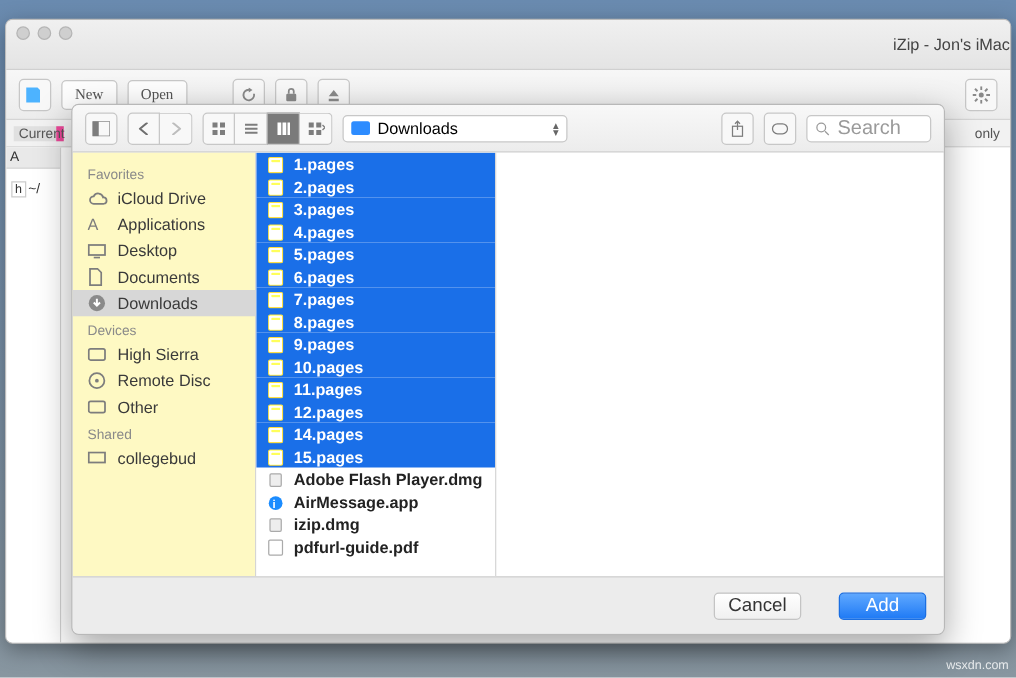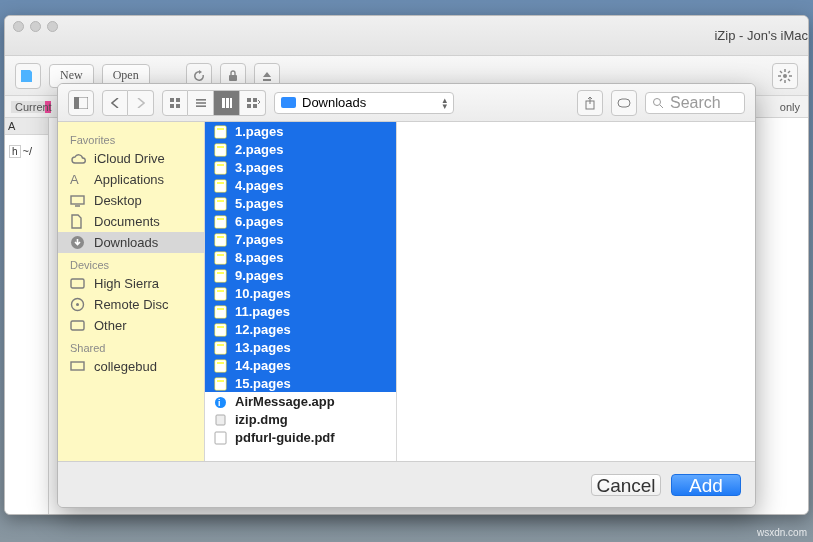--- a/index.html
+++ b/index.html
@@ -40,21 +40,21 @@
   .sb-item { display:flex; align-items:center; gap:8px; padding:3px 12px; font-size:13px; color:#3a3a3a; }
   .sb-item.active { background:#d7d7d7; }
   .sb-icon { width:16px; text-align:center; color:#7d7d7d; font-size:14px; }
   .file-col { width:192px; border-right:1px solid #d8d8d8; background:#fff; overflow:auto; position:relative;}
   .frow { display:flex; align-items:flex-end; gap:8px; padding:1px 8px; font-size:13px; color:#222; height:18px;font-weight:bold; }
   .frow.sel { background:#1a6fe8; color:#fff; }
   .ficon { width:14px; height:14px; display:inline-flex; align-items:center; justify-content:center; font-size:10px;}
   .frow.sel .ficon { filter:brightness(1.4);}
   .preview { flex:1; background:#fff; }
   .sheet-footer { height:46px; background:#ececec; border-top:1px solid #cfcfcf; display:flex; align-items:center; justify-content:flex-end; gap:10px; padding:0 14px;}
-  .mac-btn { height:22px; min-width:70px; border:1px solid #c4c4c4; border-radius:4px; background:linear-gradient(#fff,#f0f0f0); font-size:19px; color:#333; }
+  .mac-btn { height:22px; min-width:70px; border:1px solid #c4c4c4; border-radius:4px; background:linear-gradient(#fff,#f0f0f0); font-size:15px; color:#333;margin-left:20px; }
   .mac-btn.primary { background:linear-gradient(#5fa8ff,#1f7af5); border-color:#1b6fe2; color:#fff; }
 
   .watermark { position:absolute; right:6px; bottom:4px; font-size:10px; color:rgba(255,255,255,.8);}
   svg { display:block; }
 </style>
 </head>
 <body>
 
 <div class="app-window">
   <div class="titlebar">
@@ -395,39 +395,38 @@
           </span>
           <span>12.pages</span>
         </div>
         <div class="frow sel">
           <span class="ficon">
             <svg width="13" height="14">
               <rect x="1" y="1" width="11" height="12" rx="1" fill="#fff" stroke="#d0a030"></rect>
               <rect x="3" y="3" width="7" height="2" fill="#f0c040"></rect>
             </svg>
           </span>
-          <span>13.pages</span>
-        </div>
-        <div class="frow sel">
-          <span class="ficon">
-            <svg width="13" height="14">
-              <rect x="1" y="1" width="11" height="12" rx="1" fill="#fff" stroke="#d0a030"></rect>
-              <rect x="3" y="3" width="7" height="2" fill="#f0c040"></rect>
-            </svg>
-          </span>
           <span>14.pages</span>
         </div>
         <div class="frow sel">
           <span class="ficon">
             <svg width="13" height="14">
               <rect x="1" y="1" width="11" height="12" rx="1" fill="#fff" stroke="#d0a030"></rect>
               <rect x="3" y="3" width="7" height="2" fill="#f0c040"></rect>
             </svg>
           </span>
           <span>15.pages</span>
+        </div>
+        <div class="frow">
+          <span class="ficon">
+            <svg width="13" height="14">
+              <rect x="2" y="2" width="9" height="10" rx="1" fill="#eee" stroke="#aaa"></rect>
+            </svg>
+          </span>
+          <span>Adobe Flash Player.dmg</span>
         </div>
         <div class="frow">
           <span class="ficon">
             <svg width="13" height="13">
               <circle cx="6.5" cy="6.5" r="5.5" fill="#1b8cff"></circle>
               <text x="4" y="10" font-size="9" fill="#fff">i</text>
             </svg>
           </span>
           <span>AirMessage.app</span>
         </div>

